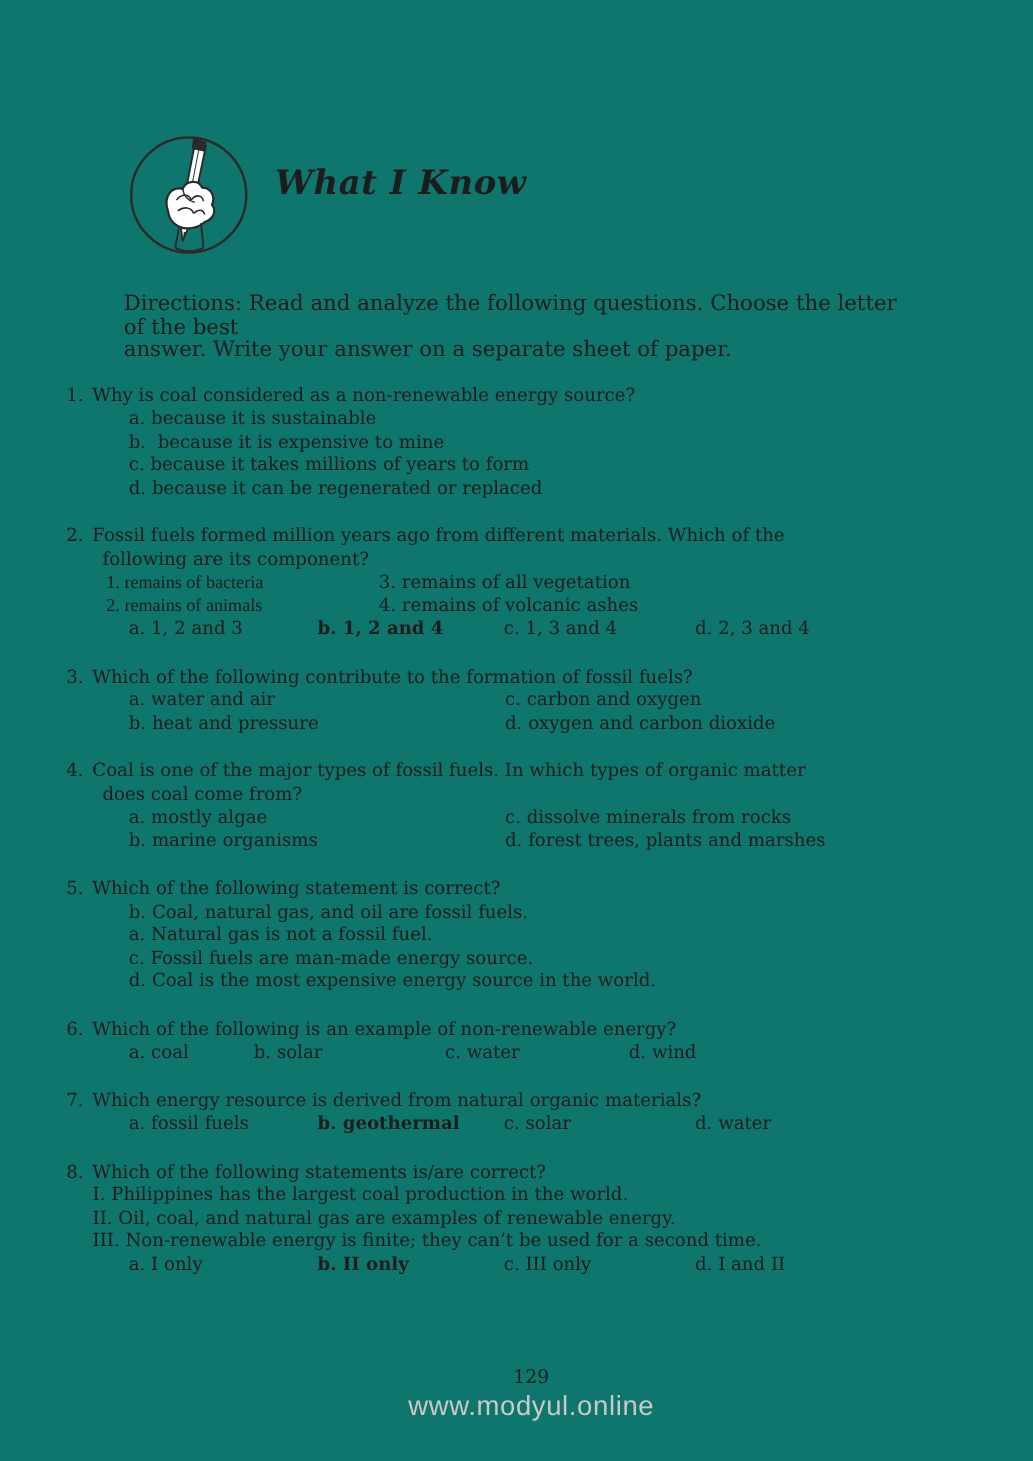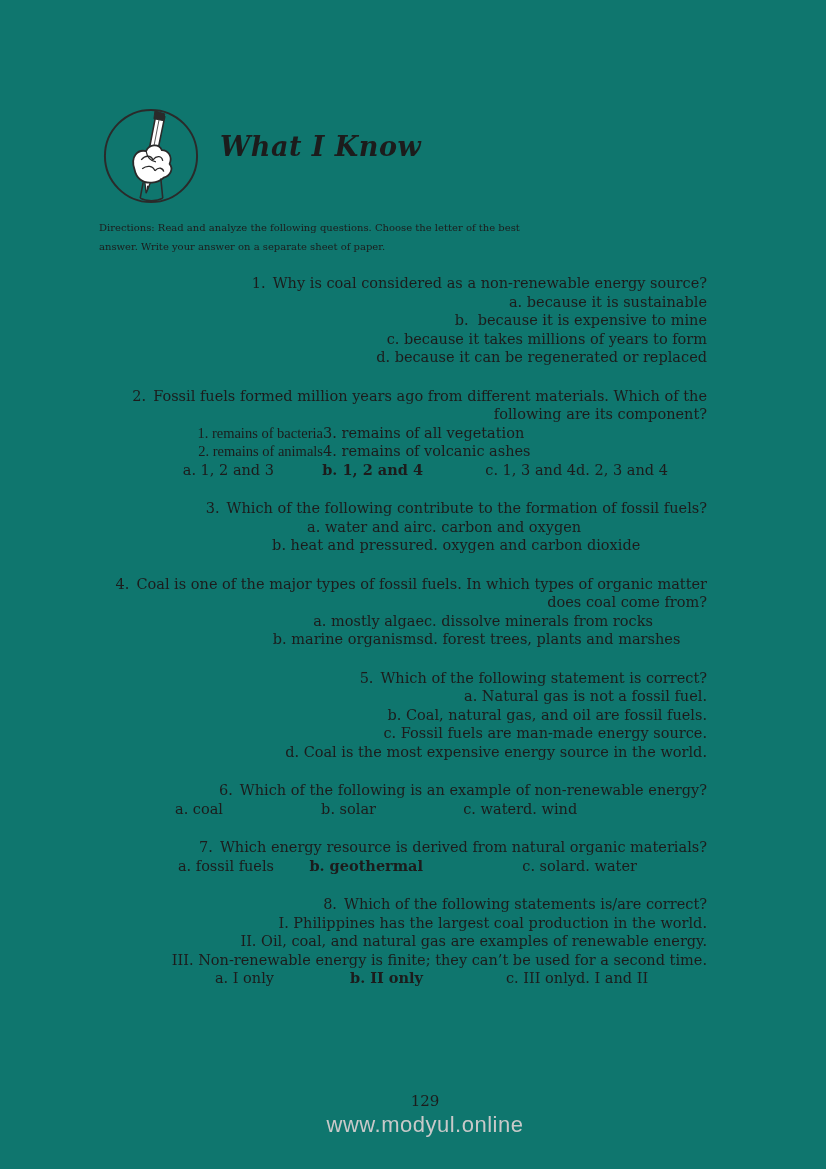--- a/index.html
+++ b/index.html
@@ -27,32 +27,31 @@
   .title {
     margin: 0 0 0 20px;
     font-size: 27px;
     font-weight: bold;
     font-style: italic;
     letter-spacing: 0.5px;
     transform: translateY(-10px);
   }
   
   .directions {
-    margin: 13px 99px 18px 99px;
+    margin: 28px 99px 18px 99px;
     width: 630px;
-    font-size: 10px;
+    font-size: 17px;
     line-height: 18.5px;
     white-space: pre-line;
   }
   .questions {
-    margin-left: 73px;
+    margin-left: 53px;
     width: 634px;
     font-size: 14.5px;
     line-height: 18.5px;
-    text-align: right;
   }
   .question { margin-bottom: 20px; }
   .q-line {
     padding-left: 29px;
     text-indent: -29px;
     white-space: pre-line;
   }
   .q-num { padding-right: 7px; }
   .opt-line { padding-left: 50px; white-space: pre-wrap; }
   .sub-row  { display: flex; padding-left: 32px; }
@@ -162,22 +161,22 @@
           <span class="cell">a. mostly algae</span>
           <span class="cell">c. dissolve minerals from rocks</span>
         </div>
         <div class="grid-row">
           <span class="cell">b. marine organisms</span>
           <span class="cell">d. forest trees, plants and marshes</span>
         </div>
       </div>
       <div class="question">
         <div class="q-line"><span class="q-num">5.</span><span class="q-text">Which of the following statement is correct?</span></div>
+        <div class="opt-line">b. Coal, natural gas, and oil are fossil fuels.</div>
         <div class="opt-line">a. Natural gas is not a fossil fuel.</div>
-        <div class="opt-line">b. Coal, natural gas, and oil are fossil fuels.</div>
         <div class="opt-line">c. Fossil fuels are man-made energy source.</div>
         <div class="opt-line">d. Coal is the most expensive energy source in the world.</div>
       </div>
       <div class="question">
         <div class="q-line"><span class="q-num">6.</span><span class="q-text">Which of the following is an example of non-renewable energy?</span></div>
         <div class="opt-row narrow">
           <span>a. coal</span>
           <span>b. solar</span>
           <span>c. water</span>
           <span>d. wind</span>

